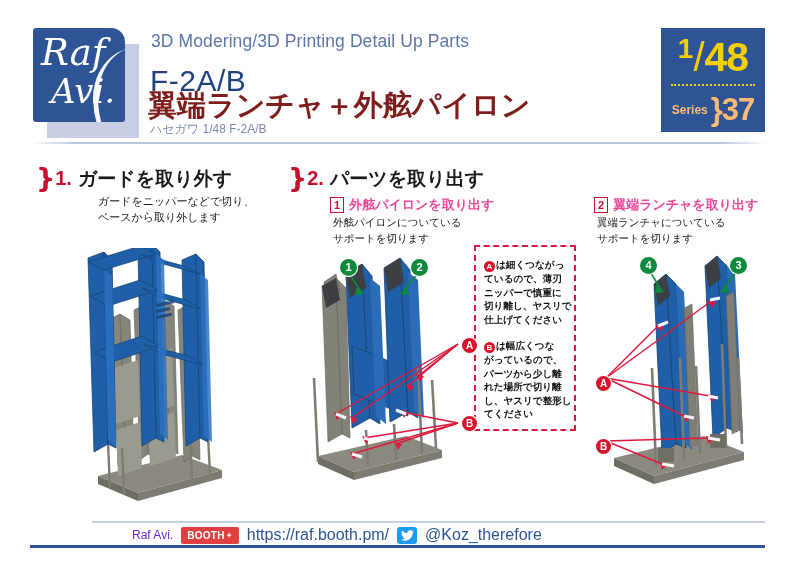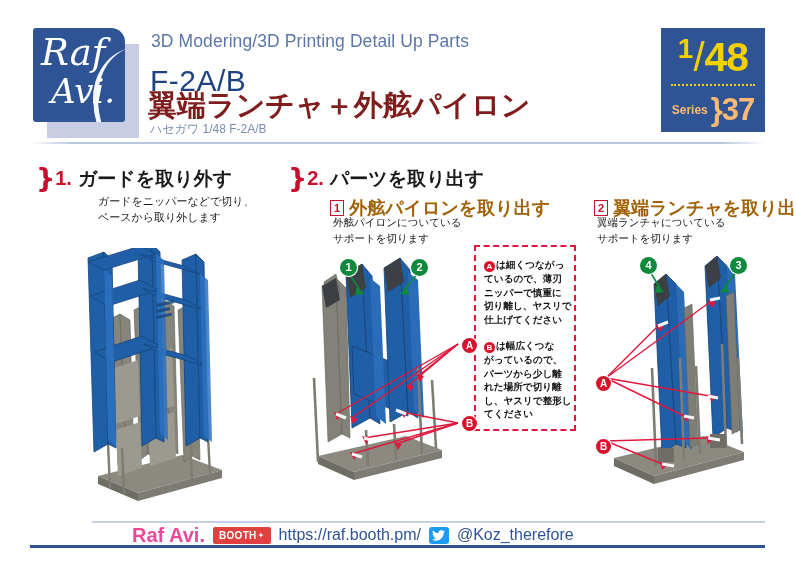--- a/index.html
+++ b/index.html
@@ -89,21 +89,21 @@
   .step-desc{
     position:absolute;color:#1a1a1a;font-size:11px;line-height:1.45;
     white-space:pre-line;
   }
 
   .sub-head{position:absolute;white-space:nowrap;display:flex;align-items:center;gap:5px;}
   .sub-no{
     display:inline-block;border:1.6px solid #c8102e;color:#c8102e;
     font-size:11px;font-weight:bold;line-height:1;padding:1.5px 3px;
   }
-  .sub-title{color:#a16207;font-size:18px;font-weight:bold;text-align:center;}
+  .sub-title{color:#ec4899;font-size:13px;font-weight:bold;text-align:center;}
   .sub-desc{position:absolute;color:#111;font-size:10.5px;line-height:1.5;white-space:pre-line;}
 
   
   .note-box{
     position:absolute;left:474px;top:245px;width:102px;height:186px;
     border:2px dashed #e0183c;box-sizing:border-box;background:#fff;
   }
   .note-para{
     position:absolute;left:8px;width:88px;font-size:9.6px;line-height:1.42;
     color:#111;white-space:pre-line;font-weight:bold;
@@ -130,21 +130,21 @@
   .footer-rule-top{
     position:absolute;left:92px;top:521px;width:673px;height:2px;background:#c6d0e3;
   }
   .footer-rule-bot{
     position:absolute;left:30px;top:545px;width:735px;height:3px;background:#2e5496;
   }
   .footer-row{
     position:absolute;left:132px;top:525px;height:20px;
     display:flex;align-items:center;gap:8px;white-space:nowrap;
   }
-  .f-brand{color:#ec4899;font-size:20px;font-weight:bold;}
+  .f-brand{color:#6d28d9;font-size:12px;font-weight:normal;}
   .booth-badge{
     background:#e0403f;color:#fff;font-size:10px;font-weight:bold;
     padding:3px 6px 3px 6px;border-radius:2px;letter-spacing:.3px;
     display:flex;align-items:center;gap:1px;
   }
   .booth-star{font-size:8px;}
   .f-url{color:#2e5496;font-size:16px;}
   .tw-icon{
     width:20px;height:17px;background:#1d9bf0;border-radius:3px;
     display:flex;align-items:center;justify-content:center;

